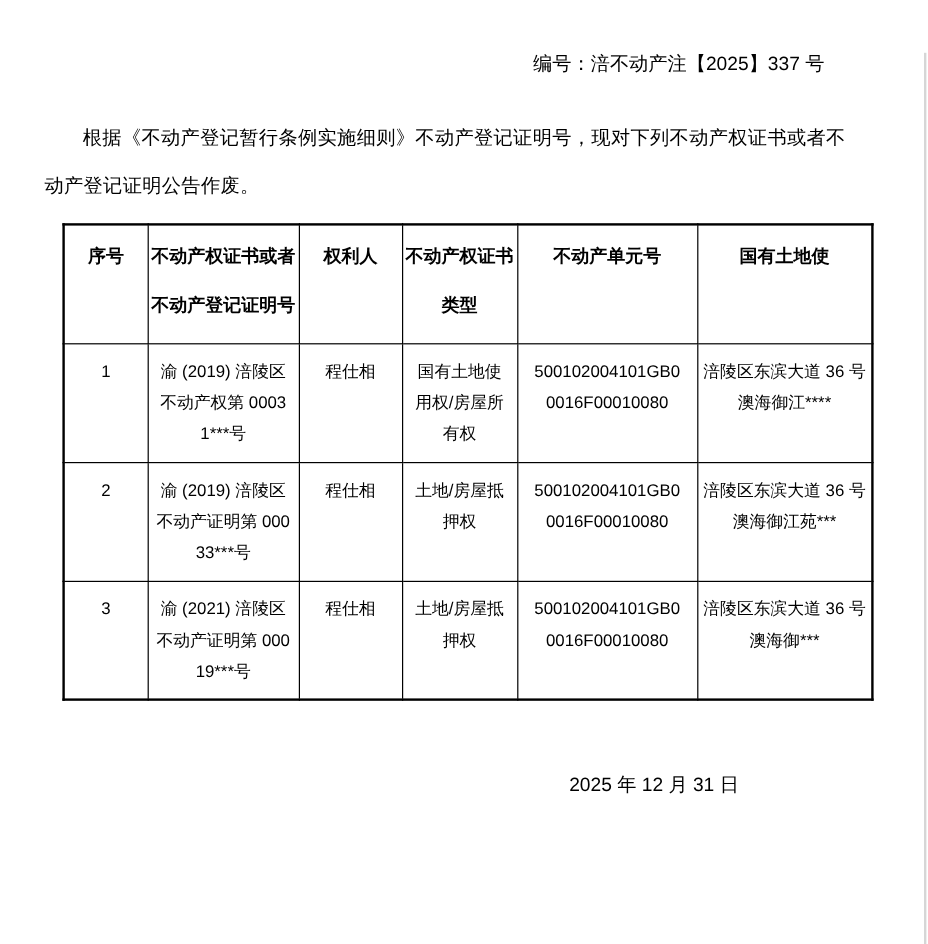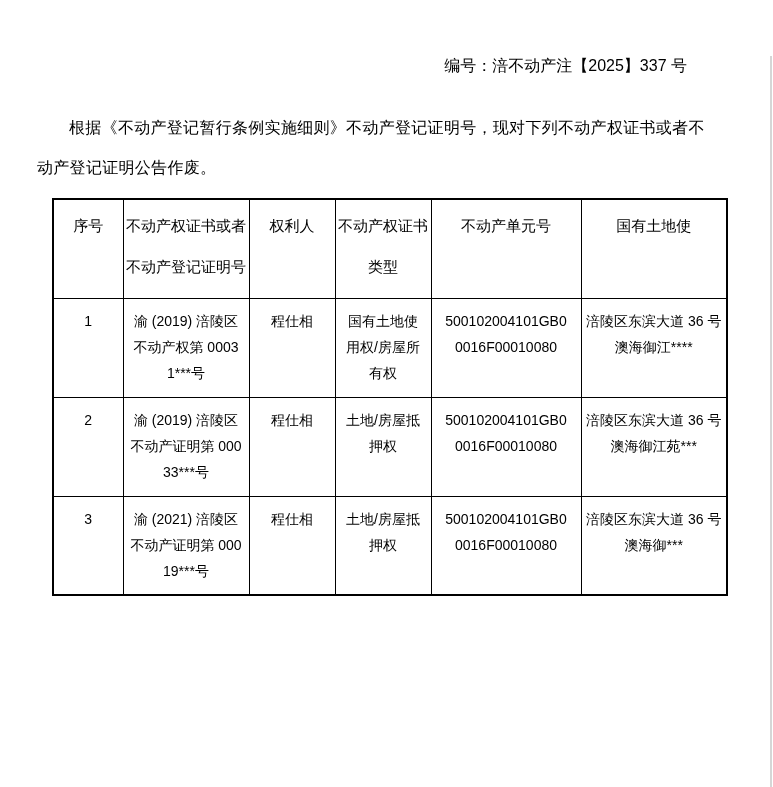--- a/index.html
+++ b/index.html
@@ -30,21 +30,21 @@
   }
   h1.doc-title {
     margin: 32px 0 0 0;
     text-align: center;
     font-size: 19px;
     line-height: 24px;
     font-weight: 700;
     letter-spacing: 0.5px;
   }
   .doc-number {
-    margin-top: 56px;
+    margin-top: 44px;
     padding-right: 86px;
     text-align: right;
     font-size: 16px;
     line-height: 20px;
   }
   .intro {
     margin: 32px 20px 0 37px;
     font-size: 16px;
     line-height: 40px;
     text-indent: 32px;
@@ -63,21 +63,21 @@
     border: 1px solid #000000;
     box-sizing: border-box;
     height: 99px;
     vertical-align: top;
     text-align: center;
     white-space: pre-line;
     overflow: hidden;
   }
   table.notice-table th {
     font-size: 15px;
-    font-weight: 400;
+    font-weight: 700;
     line-height: 41px;
     padding: 5px 2px 0 2px;
   }
   table.notice-table td {
     font-size: 14px;
     font-weight: 400;
     line-height: 26px;
     padding: 9px 2px 0 2px;
   }
   .signature {
@@ -162,16 +162,17 @@
 押权</td>
         <td>500102004101GB0
 0016F00010080</td>
         <td>涪陵区东滨大道 36 号
 澳海御***</td>
       </tr>
     </tbody>
   </table>
 
   <div class="signature">
+    <div class="issue-date">2025 年 12 月 31 日</div>
   </div>
 
   <div class="page-edge"></div>
 </div>
 
 </body></html>

